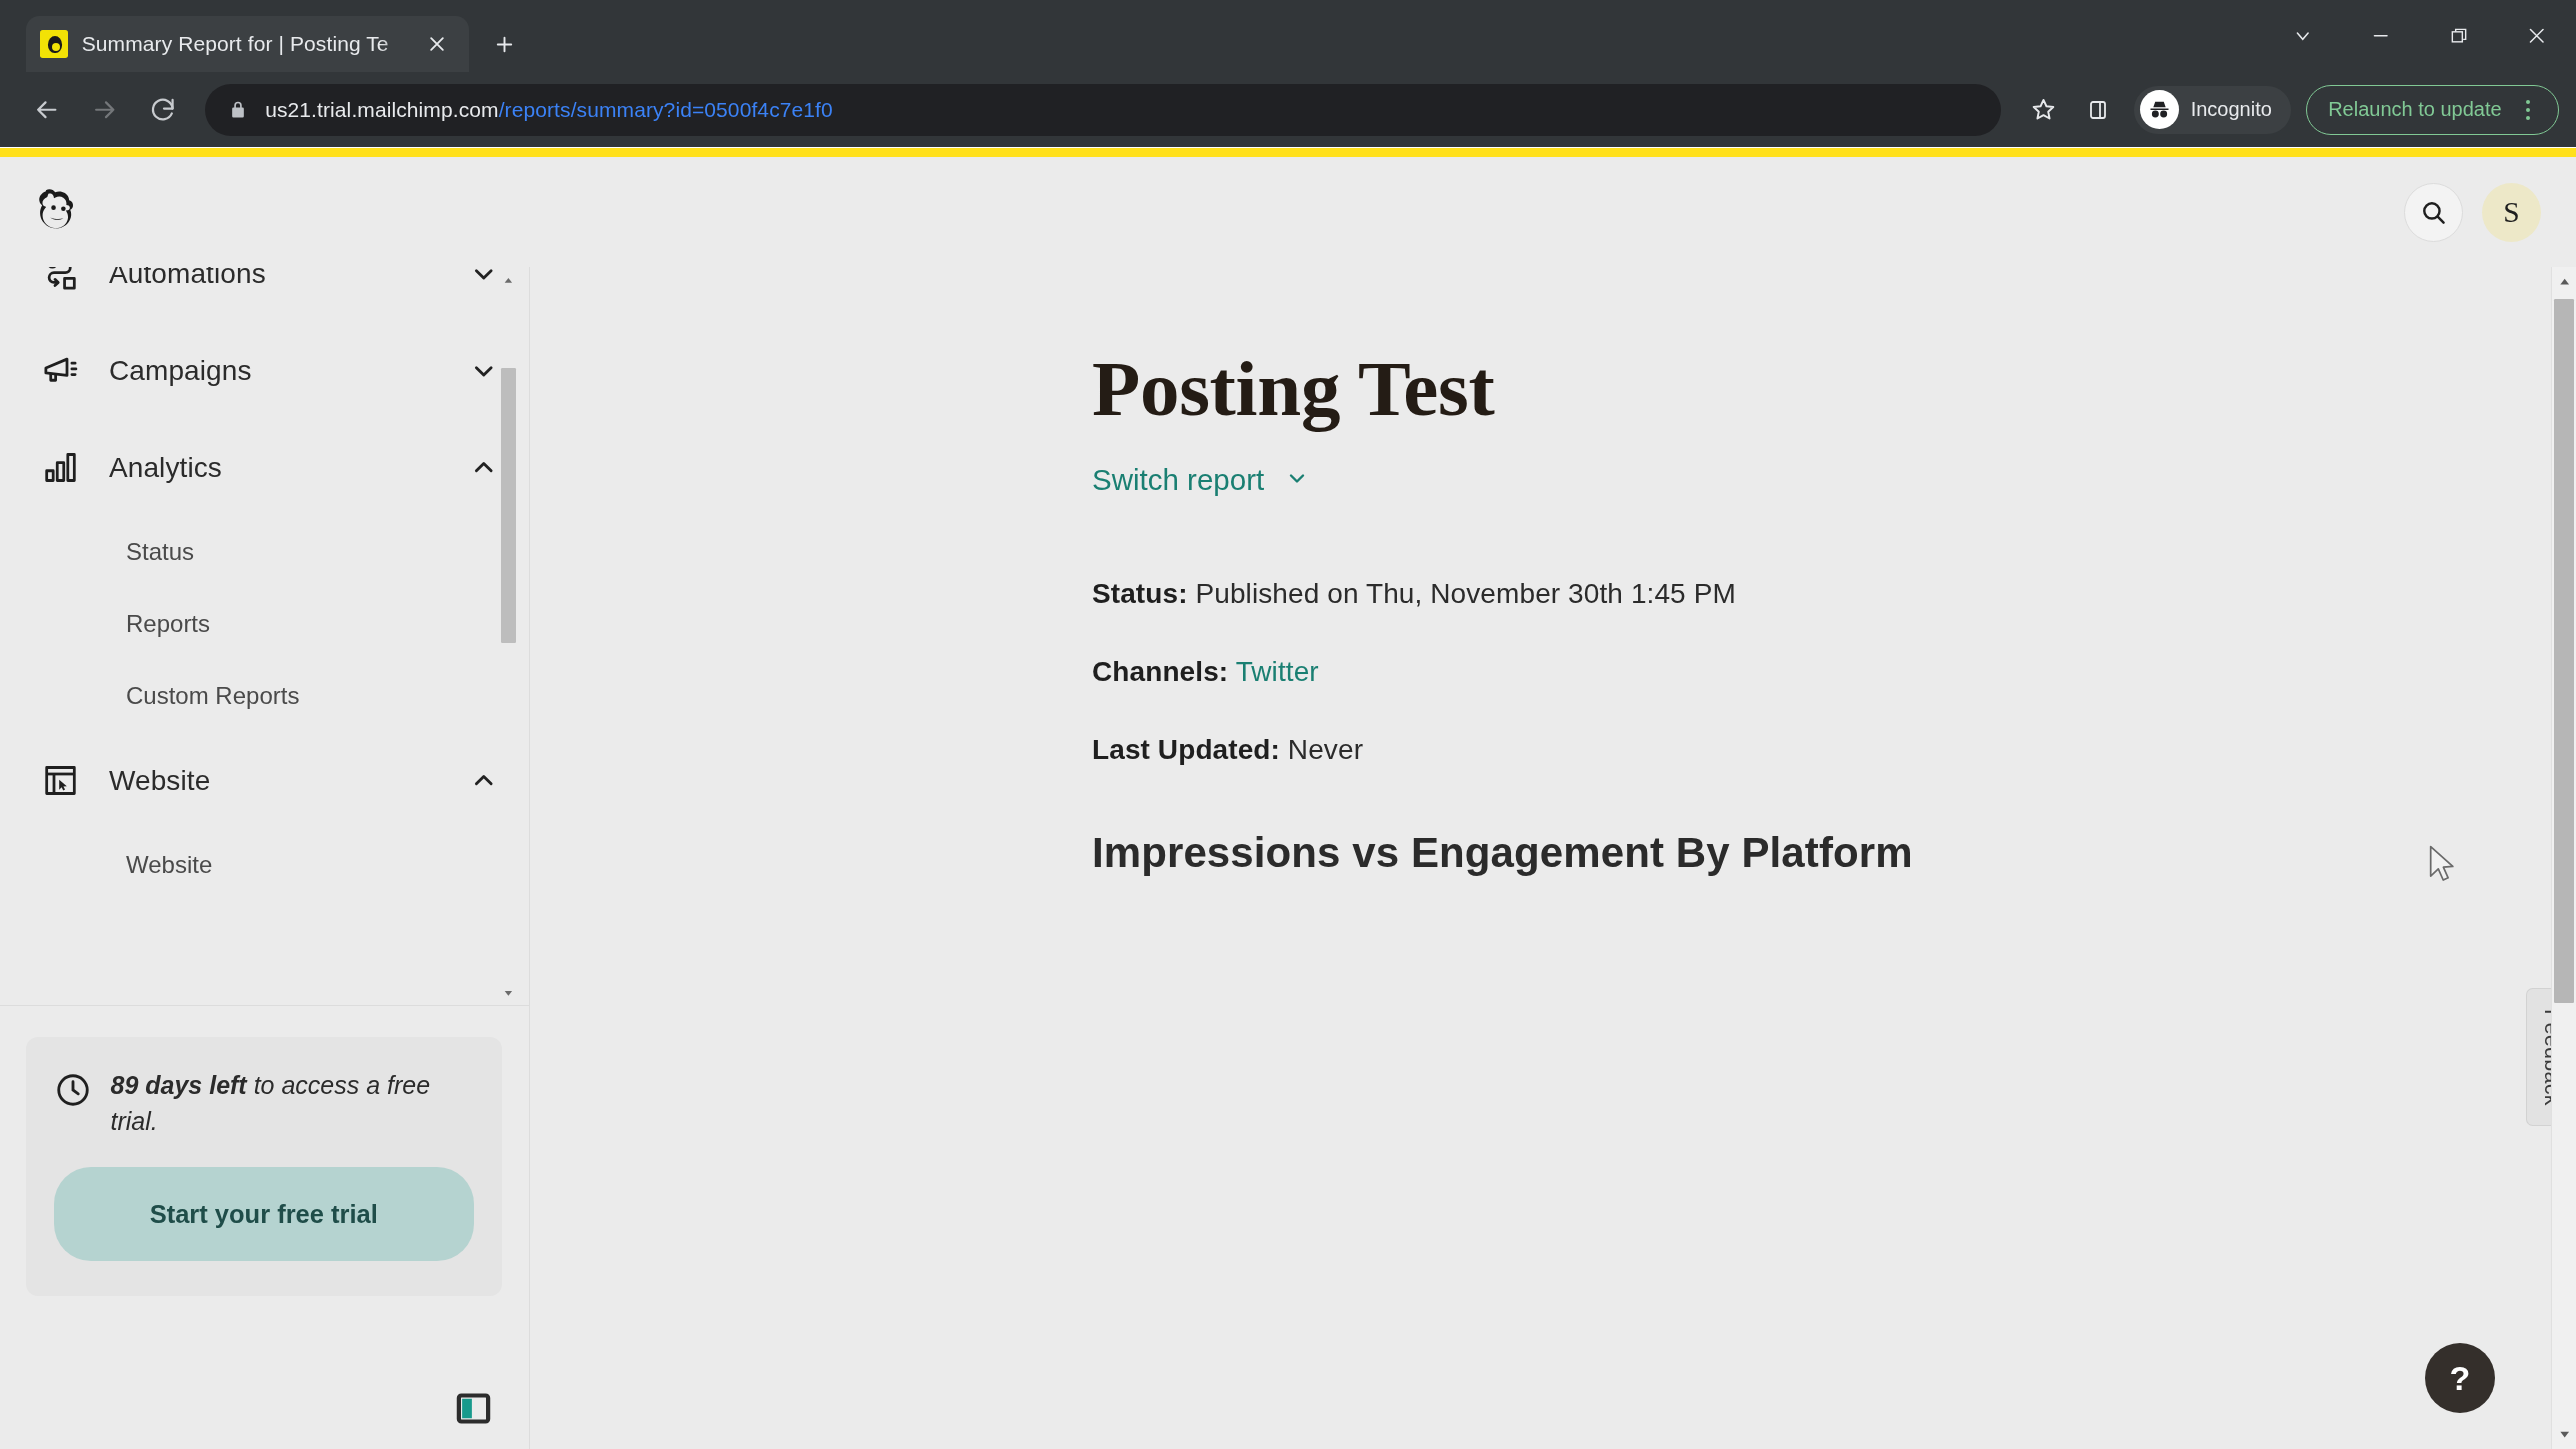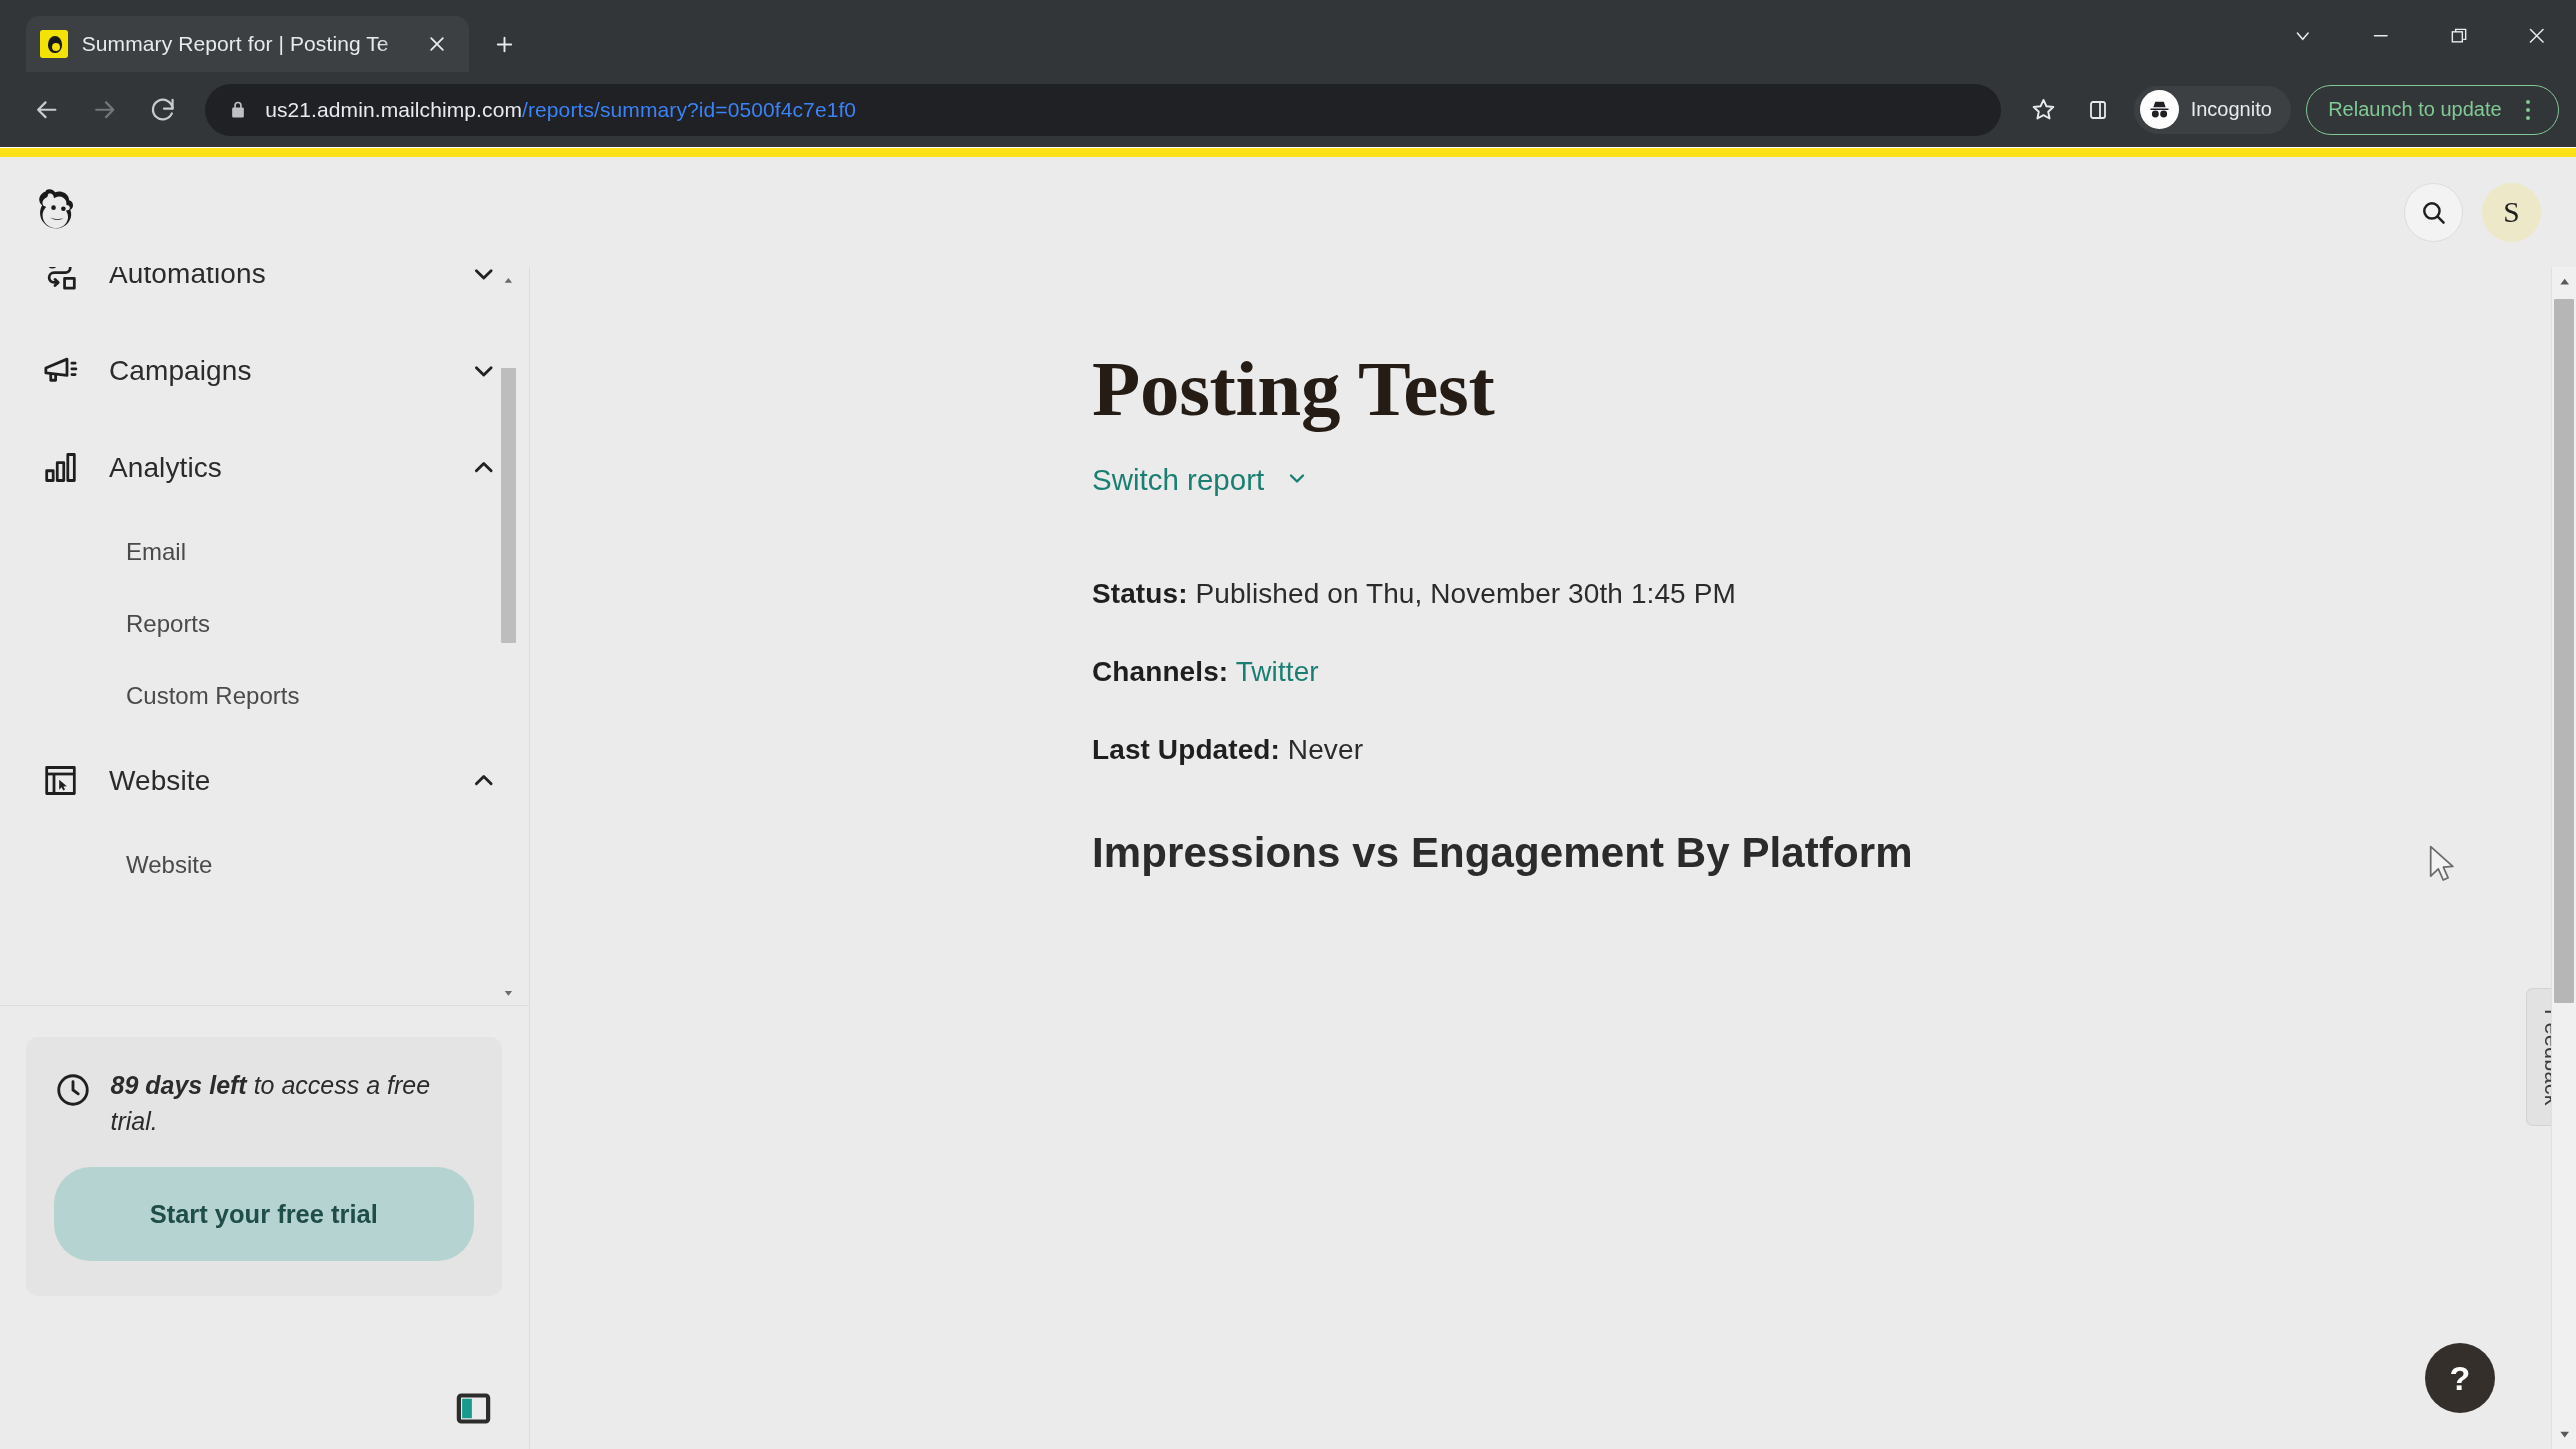--- a/index.html
+++ b/index.html
@@ -348,21 +348,21 @@
           <path d="M20 4v7h-7" stroke-linejoin="round"></path>
         </svg>
     </div>
 
     <div class="omnibox">
       <span class="lock">
         <svg width="20" height="20" viewBox="0 0 24 24" fill="currentColor">
             <path d="M12 2a4.5 4.5 0 0 0-4.5 4.5V9H6.5A1.5 1.5 0 0 0 5 10.5v9A1.5 1.5 0 0 0 6.5 21h11a1.5 1.5 0 0 0 1.5-1.5v-9A1.5 1.5 0 0 0 17.5 9h-1V6.5A4.5 4.5 0 0 0 12 2zm0 2a2.5 2.5 0 0 1 2.5 2.5V9h-5V6.5A2.5 2.5 0 0 1 12 4z"></path>
           </svg>
       </span>
-      <span class="url"><span>us21.admin.mailchimp.com</span><span class="path">/reports/summary?id=0500f4c7e1f0</span></span>
+      <span class="url"><span>us21.trial.mailchimp.com</span><span class="path">/reports/summary?id=0500f4c7e1f0</span></span>
     </div>
 
     <div class="tb-icon">
       <svg width="27" height="27" viewBox="0 0 24 24" fill="none" stroke="currentColor" stroke-width="1.7" stroke-linejoin="round">
           <path d="M12 3.5l2.6 5.6 6.1.7-4.5 4.2 1.2 6-5.4-3-5.4 3 1.2-6L3.3 9.8l6.1-.7z"></path>
         </svg>
     </div>
     <div class="tb-icon">
       <svg width="24" height="24" viewBox="0 0 24 24" fill="none" stroke="currentColor" stroke-width="1.8">
           <rect x="5" y="4" width="14" height="16" rx="2"></rect>
@@ -466,21 +466,21 @@
               </span>
               <span class="ni-label">Analytics</span>
               <span class="ni-chevron">
                 <svg width="29.5" height="29.5" viewBox="0 0 24 24" fill="none" stroke="currentColor" stroke-width="2.3" stroke-linecap="round" stroke-linejoin="round">
                     <path d="M6 14.5l6-6 6 6"></path>
                   </svg>
               </span>
             </div>
 
             <div class="nav-sub">
-              <span>Email</span>
+              <span>Status</span>
             </div>
             <div class="nav-sub">
               <span>Reports</span>
             </div>
             <div class="nav-sub">
               <span>Custom Reports</span>
             </div>
 
             <div class="nav-item">
               <span class="ni-icon">

